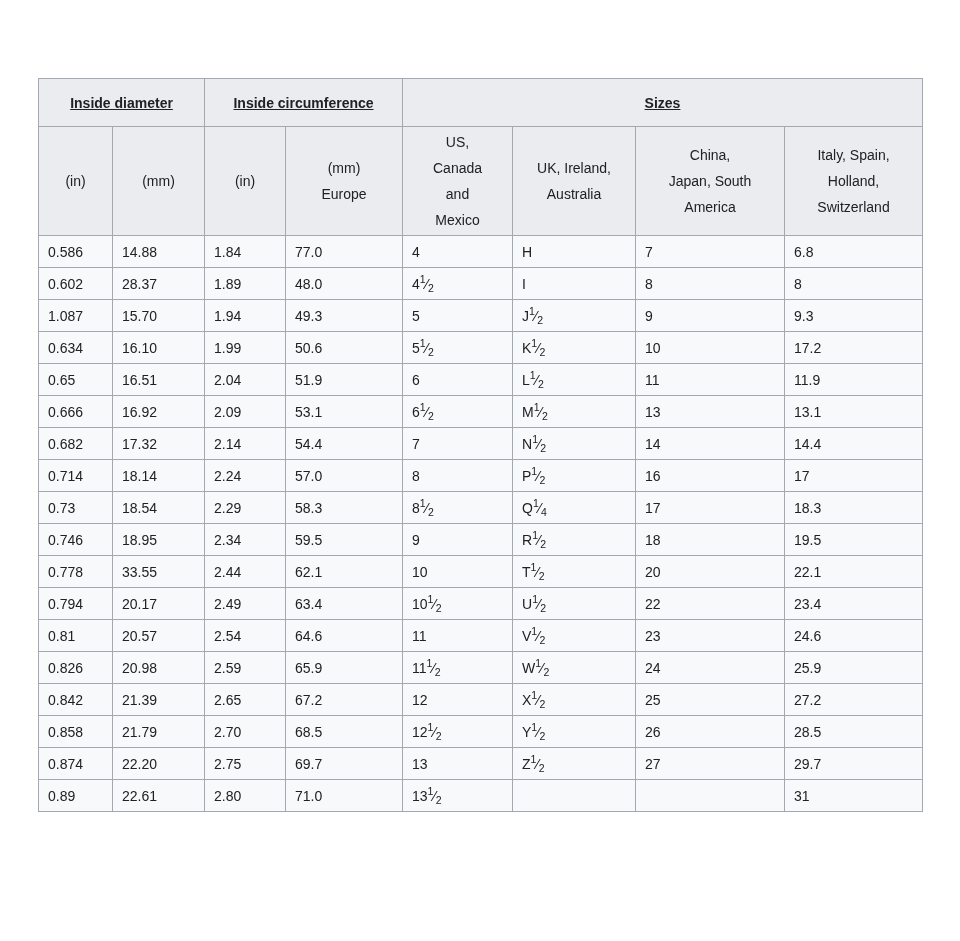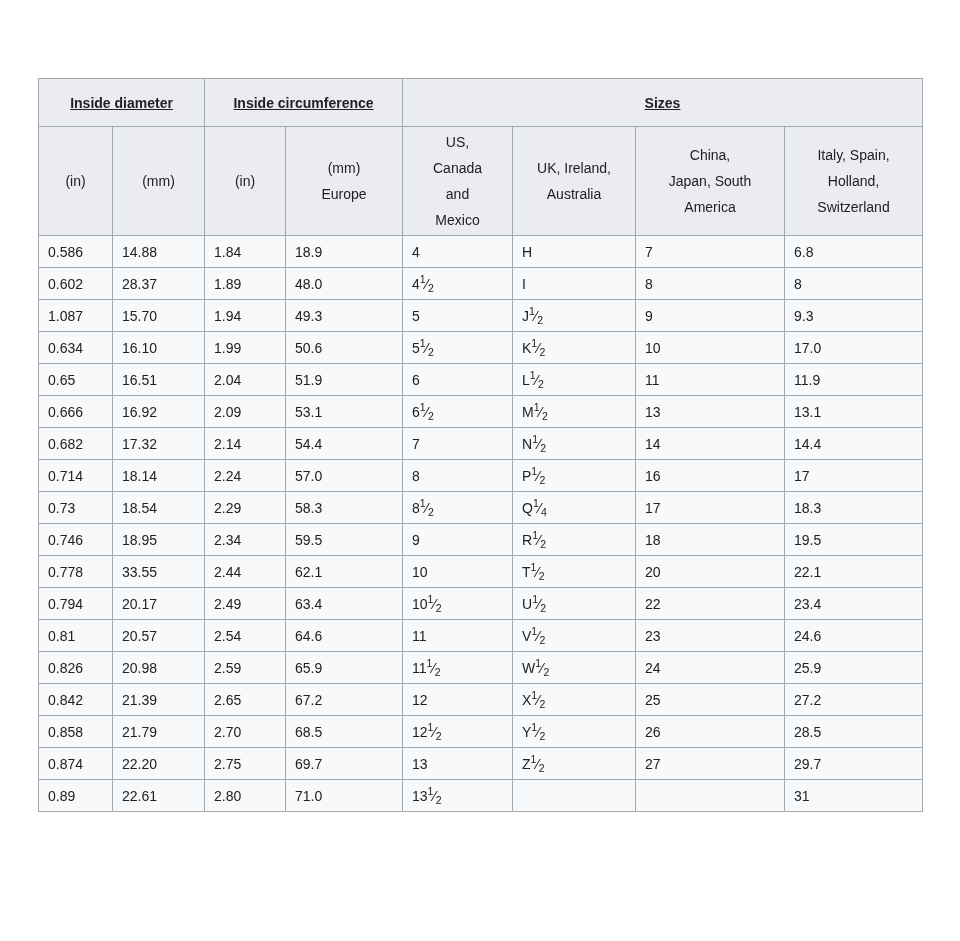--- a/index.html
+++ b/index.html
@@ -110,21 +110,21 @@
         <th>Italy, Spain,
 Holland,
 Switzerland</th>
       </tr>
     </thead>
     <tbody>
         <tr>
           <td>0.586</td>
           <td>14.88</td>
           <td>1.84</td>
-          <td>18.9</td>
+          <td>77.0</td>
           <td>4</td>
           <td>H</td>
           <td>7</td>
           <td>6.8</td>
         </tr>
         <tr>
           <td>0.602</td>
           <td>28.37</td>
           <td>1.89</td>
           <td>48.0</td>
@@ -144,21 +144,21 @@
           <td>9.3</td>
         </tr>
         <tr>
           <td>0.634</td>
           <td>16.10</td>
           <td>1.99</td>
           <td>50.6</td>
           <td>5<sup>1</sup>⁄<sub>2</sub></td>
           <td>K<sup>1</sup>⁄<sub>2</sub></td>
           <td>10</td>
-          <td>17.0</td>
+          <td>17.2</td>
         </tr>
         <tr>
           <td>0.65</td>
           <td>16.51</td>
           <td>2.04</td>
           <td>51.9</td>
           <td>6</td>
           <td>L<sup>1</sup>⁄<sub>2</sub></td>
           <td>11</td>
           <td>11.9</td>

